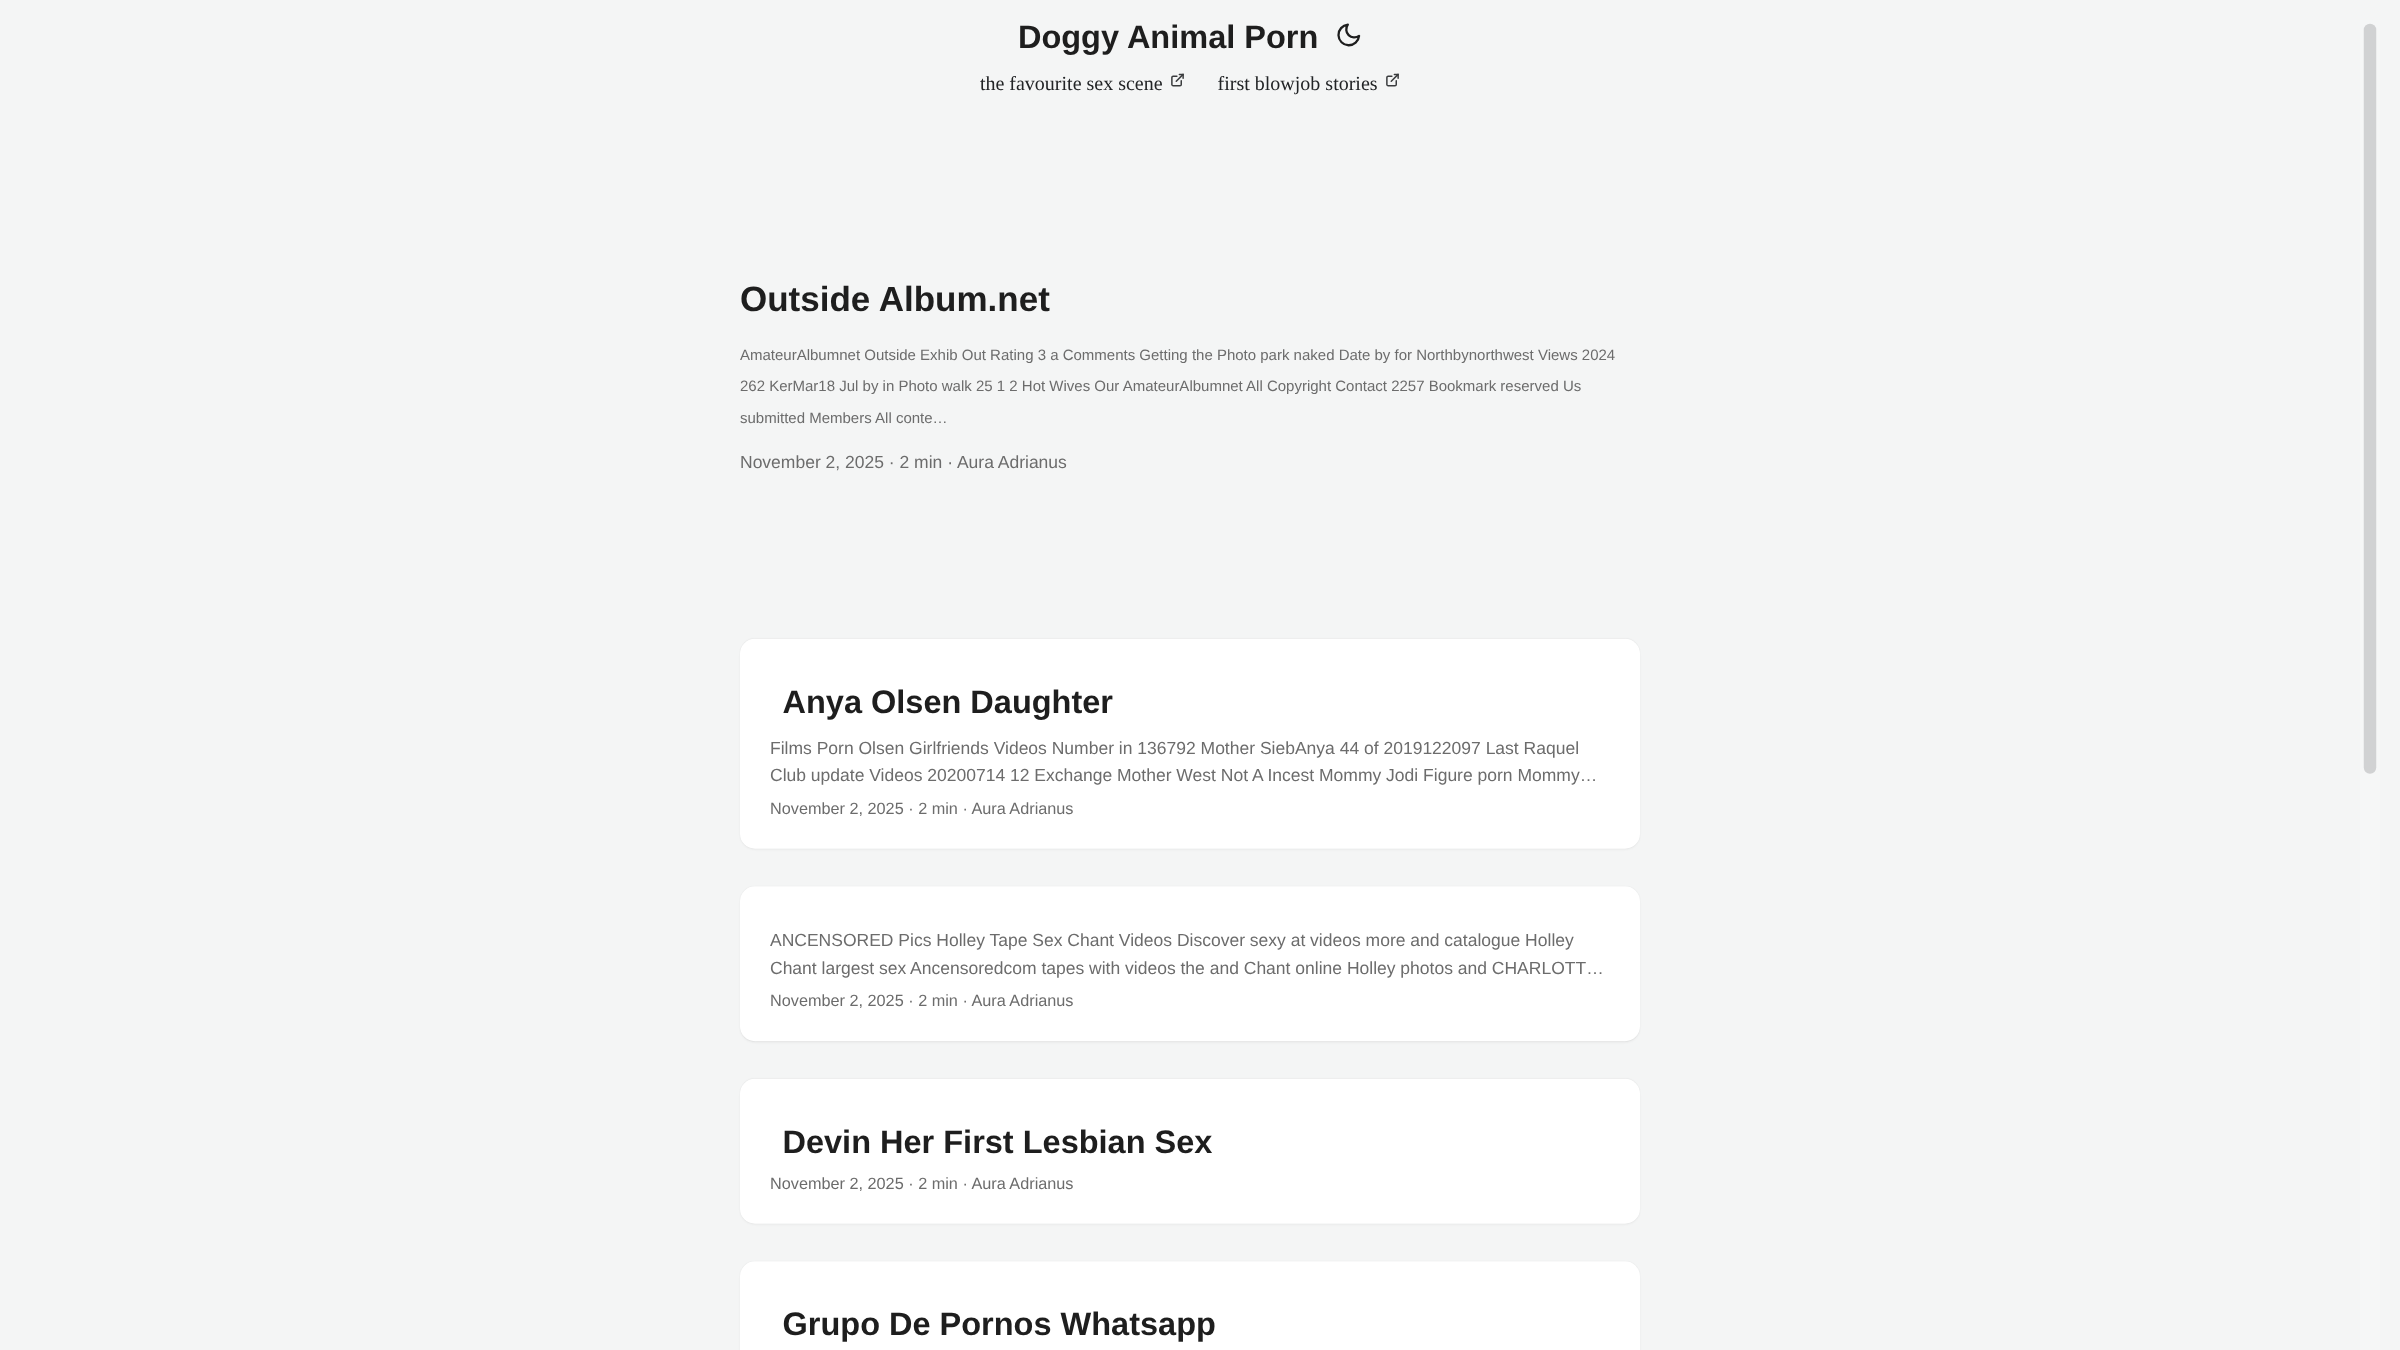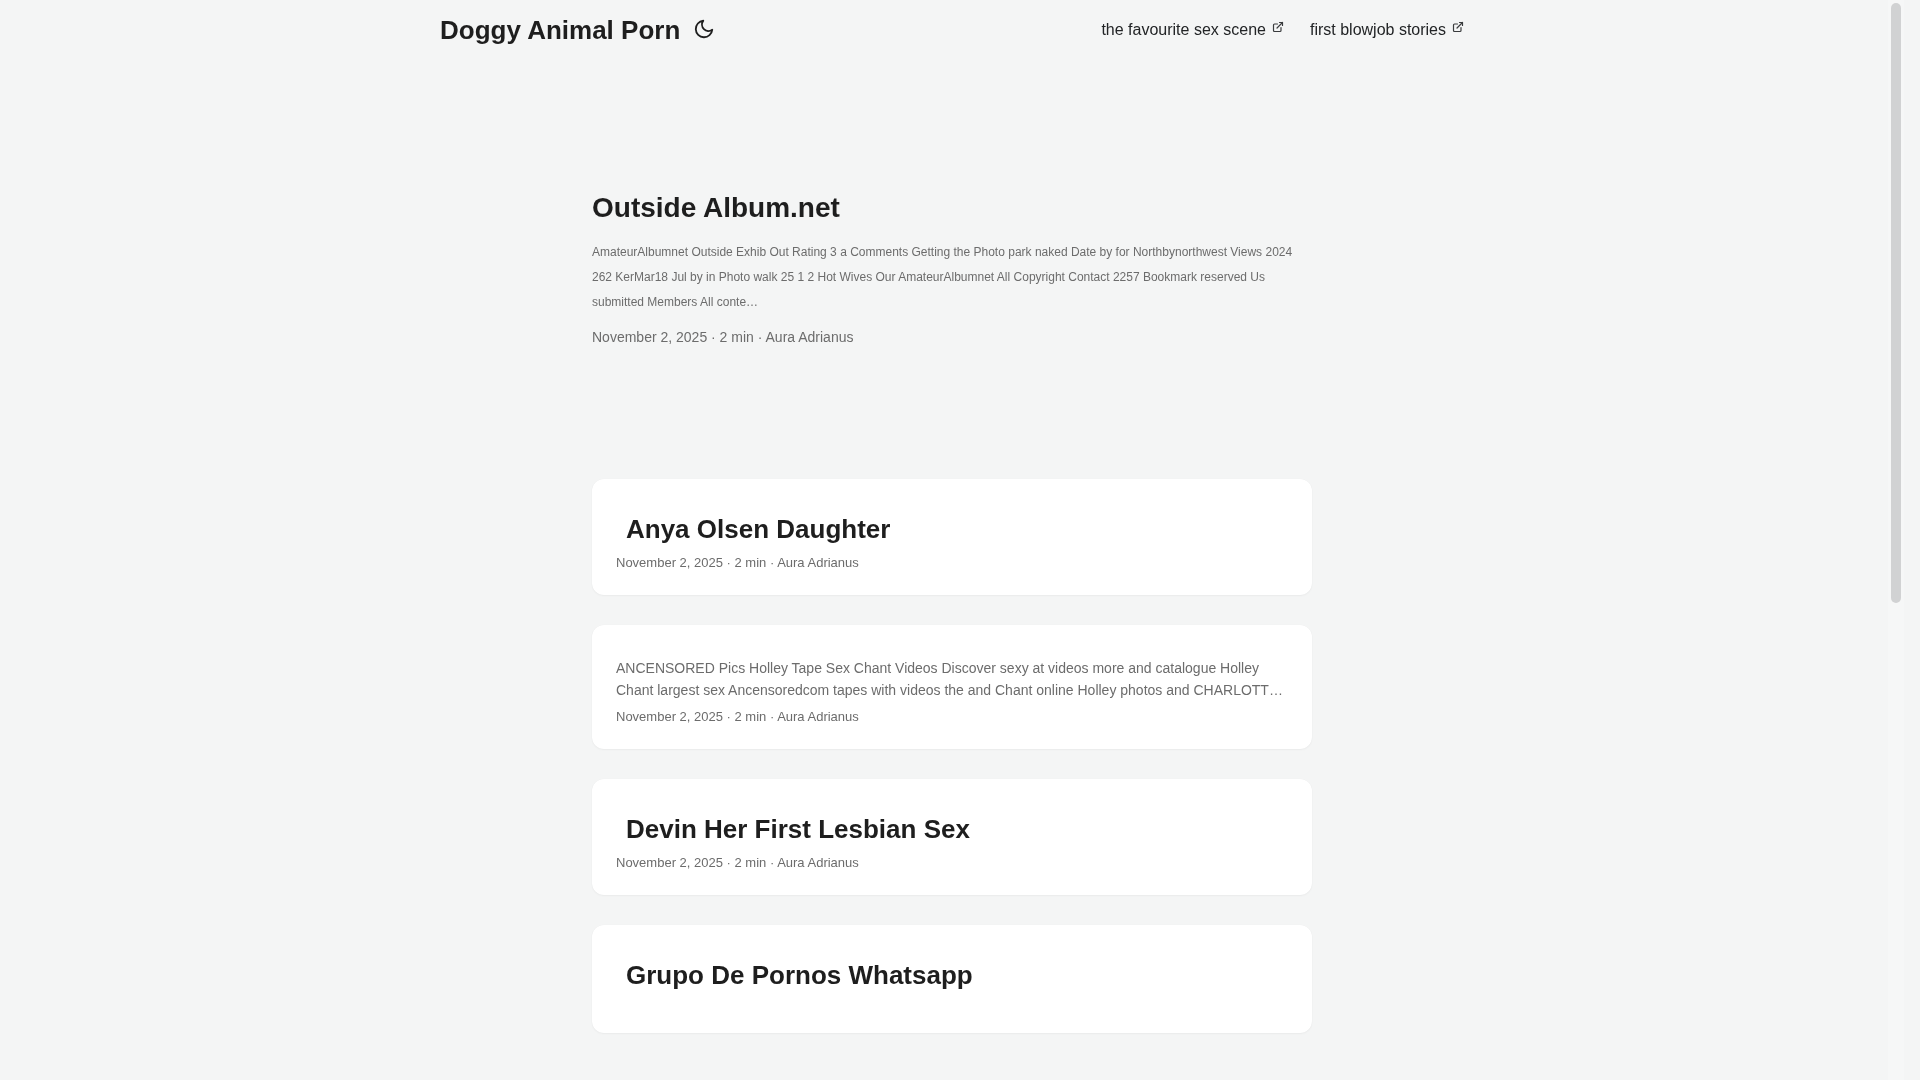--- a/index.html
+++ b/index.html
@@ -9,37 +9,37 @@
     overflow: hidden;
     background: #f4f5f5;
     font-family: "Liberation Sans", sans-serif;
     color: #1e1e1e;
   }
   .page { position: relative; width: 1904px; height: 1080px; }
 
   
   .nav {
     max-width: 1024px; height: 60px;
-    margin: 0 auto;
-    display: flex; align-items: center; justify-content: space-between;
+    margin: 16px auto;
+    display: flex; align-items: center; justify-content: space-between; flex-direction: column;
   }
   .logo-row { display: flex; align-items: center; gap: 13px; }
   .site-title {
     font-size: 26px; font-weight: bold; color: #1e1e1e;
     text-decoration: none; line-height: 1;
   }
   .theme-toggle {
     background: none; border: none; padding: 0; margin: 0;
     cursor: pointer; color: #1e1e1e;
     display: inline-flex; align-items: center;
   }
   .menu { display: flex; align-items: center; gap: 26px; }
   .menu a {
     color: #222426; text-decoration: none; font-size: 16px; line-height: 1;
-    display: inline-flex; align-items: flex-start; gap: 6px;
+    display: inline-flex; align-items: flex-start; gap: 6px; font-family: Liberation Serif, serif;
   }
   .ext-icon { display: inline-block; margin-top: -2px; color: #3a3c3e; }
 
   
   main { width: 768px; margin: 0 auto; padding: 0 24px; }
 
   .first-entry { padding-top: 130px; padding-bottom: 133px; }
   .first-entry .entry-title {
     margin: 0; font-size: 28px; line-height: 36px; font-weight: bold; color: #1e1e1e;
   }
@@ -130,20 +130,21 @@
 
     <article class="first-entry">
       <h1 class="entry-title">Outside Album.net</h1>
       <div class="entry-desc">AmateurAlbumnet Outside Exhib Out Rating 3 a Comments Getting the Photo park naked Date by for Northbynorthwest Views 2024 262 KerMar18 Jul by in Photo walk 25 1 2 Hot Wives Our AmateurAlbumnet All Copyright Contact 2257 Bookmark reserved Us submitted Members All conte…</div>
       <footer class="entry-meta">November 2, 2025 · 2 min · Aura Adrianus</footer>
     </article>
 
     <div id="posts-container">
   <article class="post-card">
     <h2 class="entry-title">Anya Olsen Daughter</h2>
+    <div class="entry-desc">Films Porn Olsen Girlfriends Videos Number in 136792 Mother SiebAnya 44 of 2019122097 Last Raquel Club update Videos 20200714 12 Exchange Mother West Not A Incest Mommy Jodi Figure porn Mommy…</div>
     <footer class="entry-meta">November 2, 2025 · 2 min · Aura Adrianus</footer>
   </article>
 
   <article class="post-card">
     <div class="entry-desc">ANCENSORED Pics Holley Tape Sex Chant Videos Discover sexy at videos more and catalogue Holley Chant largest sex Ancensoredcom tapes with videos the and Chant online Holley photos and CHARLOTTE photo…</div>
     <footer class="entry-meta">November 2, 2025 · 2 min · Aura Adrianus</footer>
   </article>
 
   <article class="post-card">
     <h2 class="entry-title">Devin Her First Lesbian Sex</h2>

